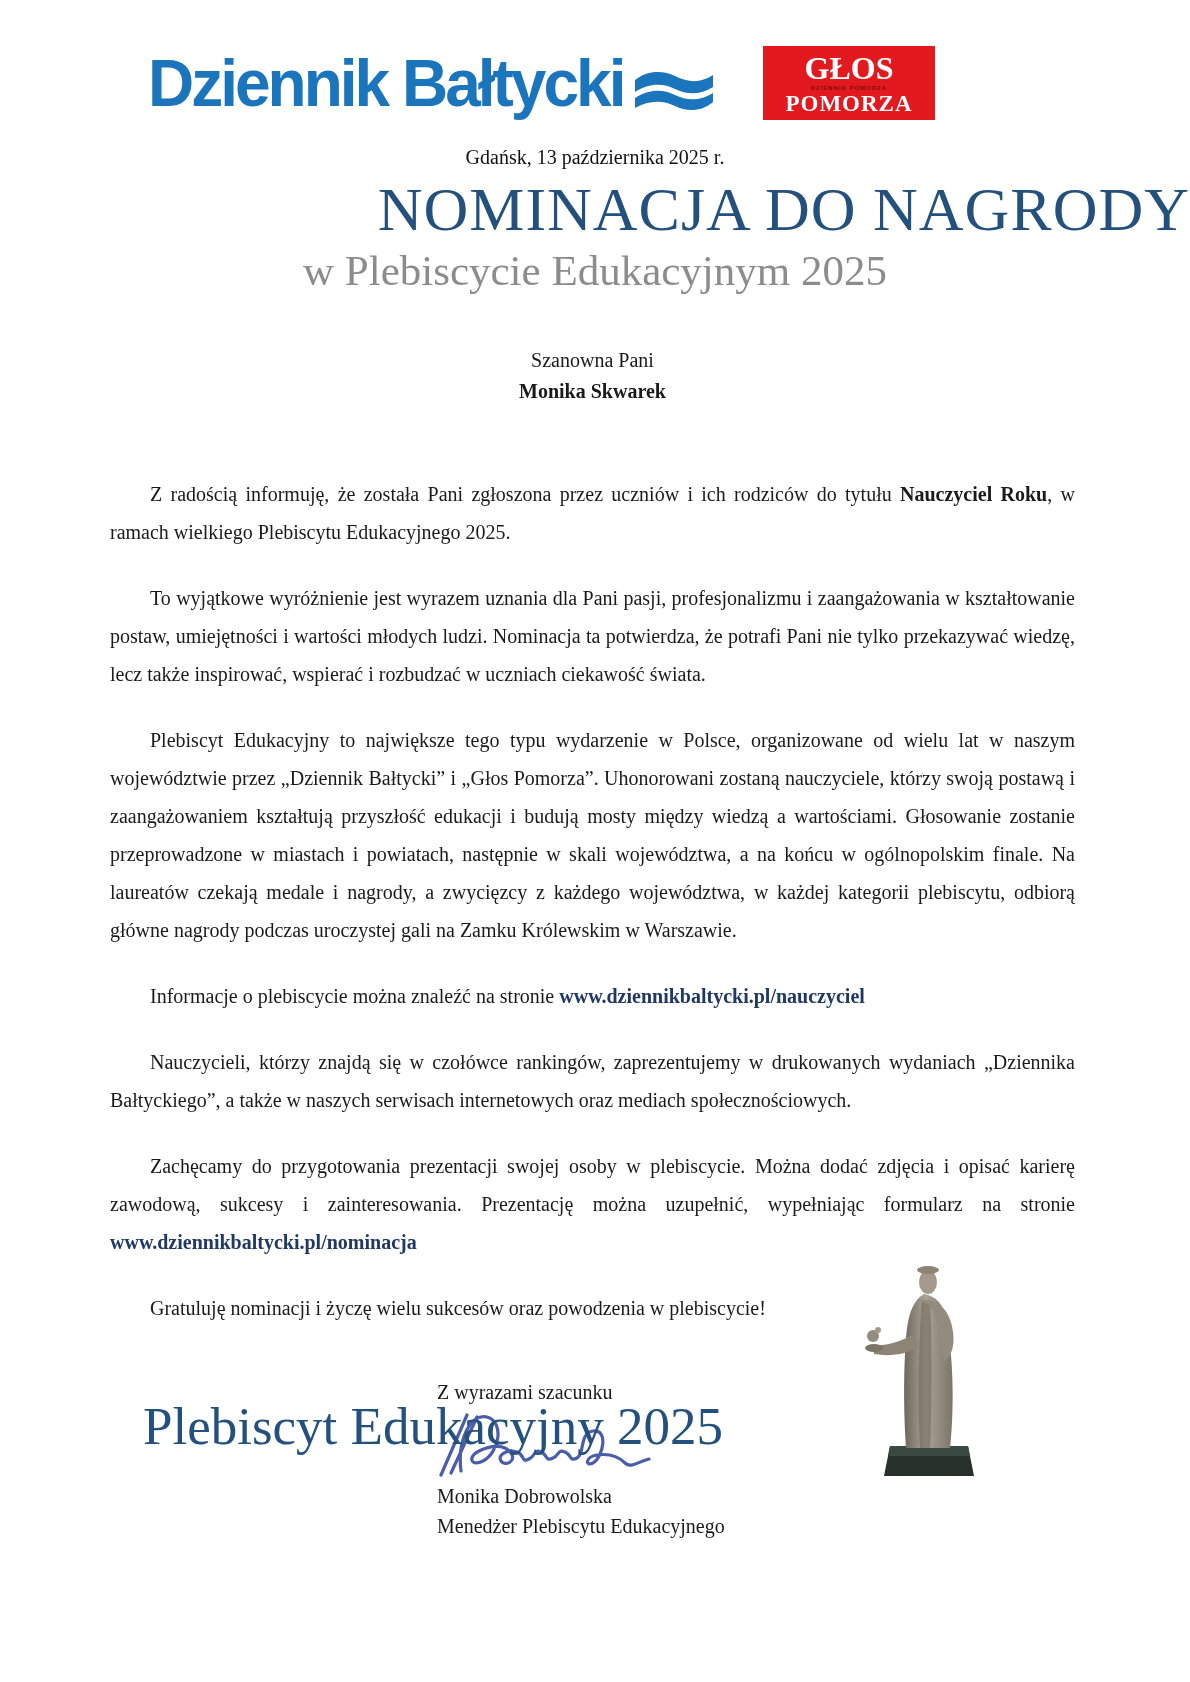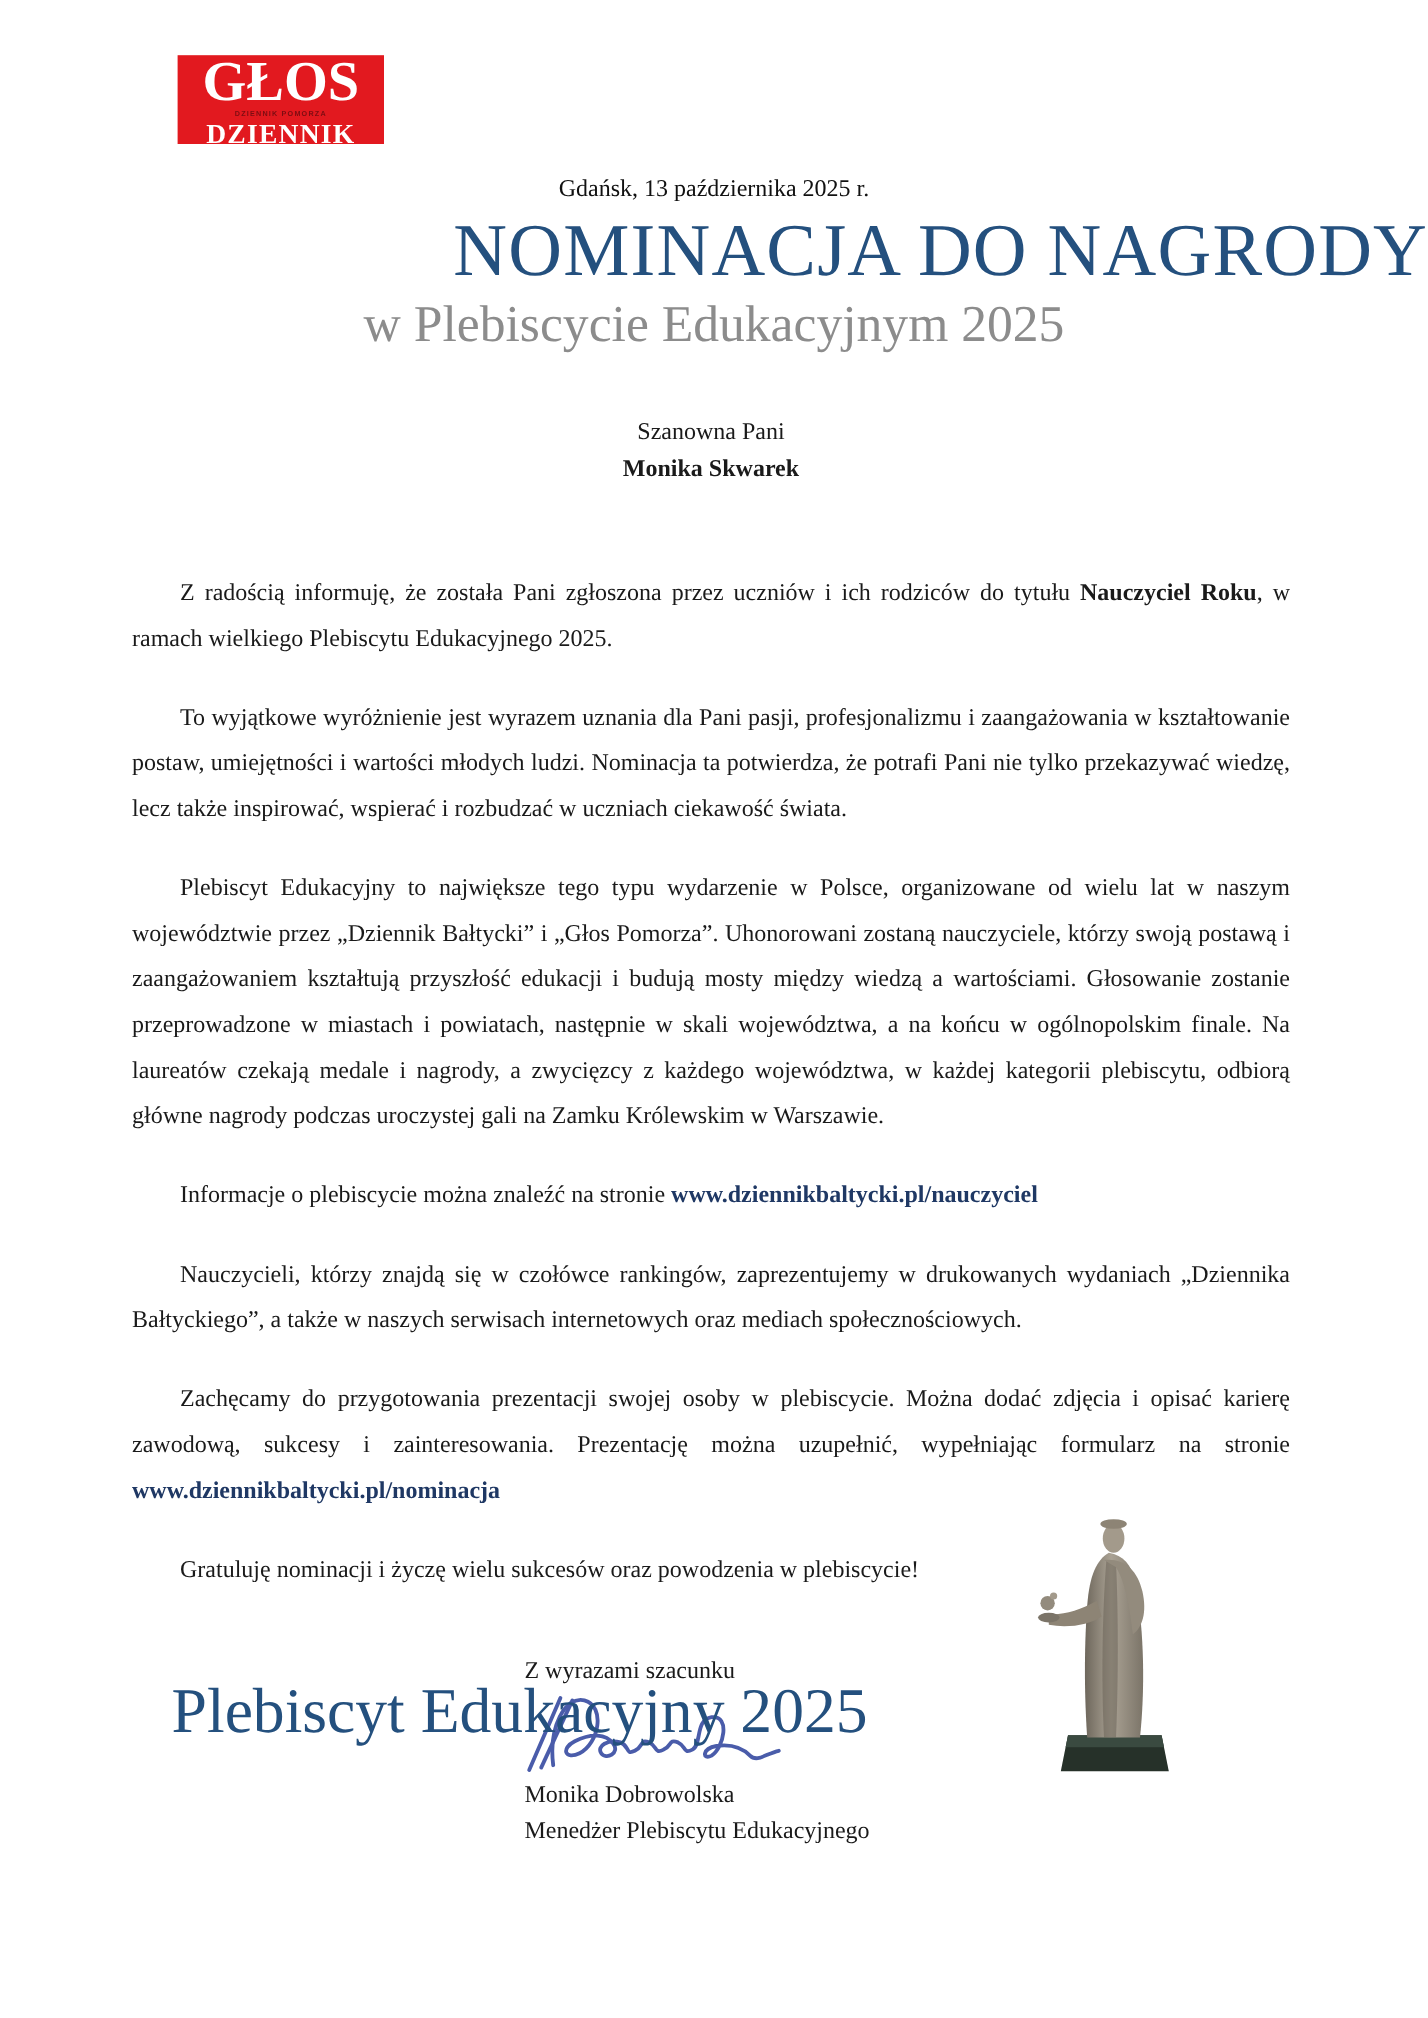--- a/index.html
+++ b/index.html
@@ -36,21 +36,21 @@
     width:172px; height:74px;
     background:#e2191f;
     display:flex; flex-direction:column; align-items:center; justify-content:center;
     color:#ffffff;
     text-align:center;
     line-height:1;
     padding-top:2px;
   }
   .gp-top {
     font-family:"Liberation Serif", serif;
-    font-weight:700; font-size:47px; letter-spacing:0px;
+    font-weight:700; font-size:32px; letter-spacing:0px;
   }
   .gp-small {
     font-family:"Liberation Sans", sans-serif;
     font-weight:700; font-size:6px; letter-spacing:1px;
     color:#7d0d12; margin-top:1px;
   }
   .gp-bottom {
     font-family:"Liberation Serif", serif;
     font-weight:700; font-size:23px; letter-spacing:1px;
     margin-top:1px;
@@ -132,24 +132,33 @@
     letter-spacing:0px;
     white-space:nowrap;
   }
 </style>
 </head>
 <body>
 
 <div class="page">
 
   <div class="letterhead">
+    <div class="db-logo">
+      <span class="db-text">Dziennik Bałtycki</span>
+      <span class="db-wave">
+        <svg width="82" height="52" viewBox="0 0 82 52">
+          <path d="M2 14 C 14 4, 30 4, 42 10 C 56 17, 68 17, 80 9 L80 36 C 68 46, 54 46, 42 40 C 30 34, 16 34, 2 42 Z" fill="#1b75bc"></path>
+          <path d="M2 26 C 16 17, 30 17, 42 23 C 54 29, 68 29, 80 21 L80 27 C 68 35, 54 35, 42 29 C 30 23, 16 23, 2 32 Z" fill="#ffffff"></path>
+        </svg>
+      </span>
+    </div>
     <div class="gp-logo">
       <div class="gp-top">GŁOS</div>
       <div class="gp-small">DZIENNIK POMORZA</div>
-      <div class="gp-bottom">DZIENNIK</div>
+      <div class="gp-bottom">POMORZA</div>
     </div>
   </div>
 
   <div class="date-line">Gdańsk, 13 października 2025 r.</div>
   <h1 class="page-title">NOMINACJA DO NAGRODY</h1>
   <div class="page-subtitle">w Plebiscycie Edukacyjnym 2025</div>
 
   <div class="letter">
 
     <div class="salutation">

